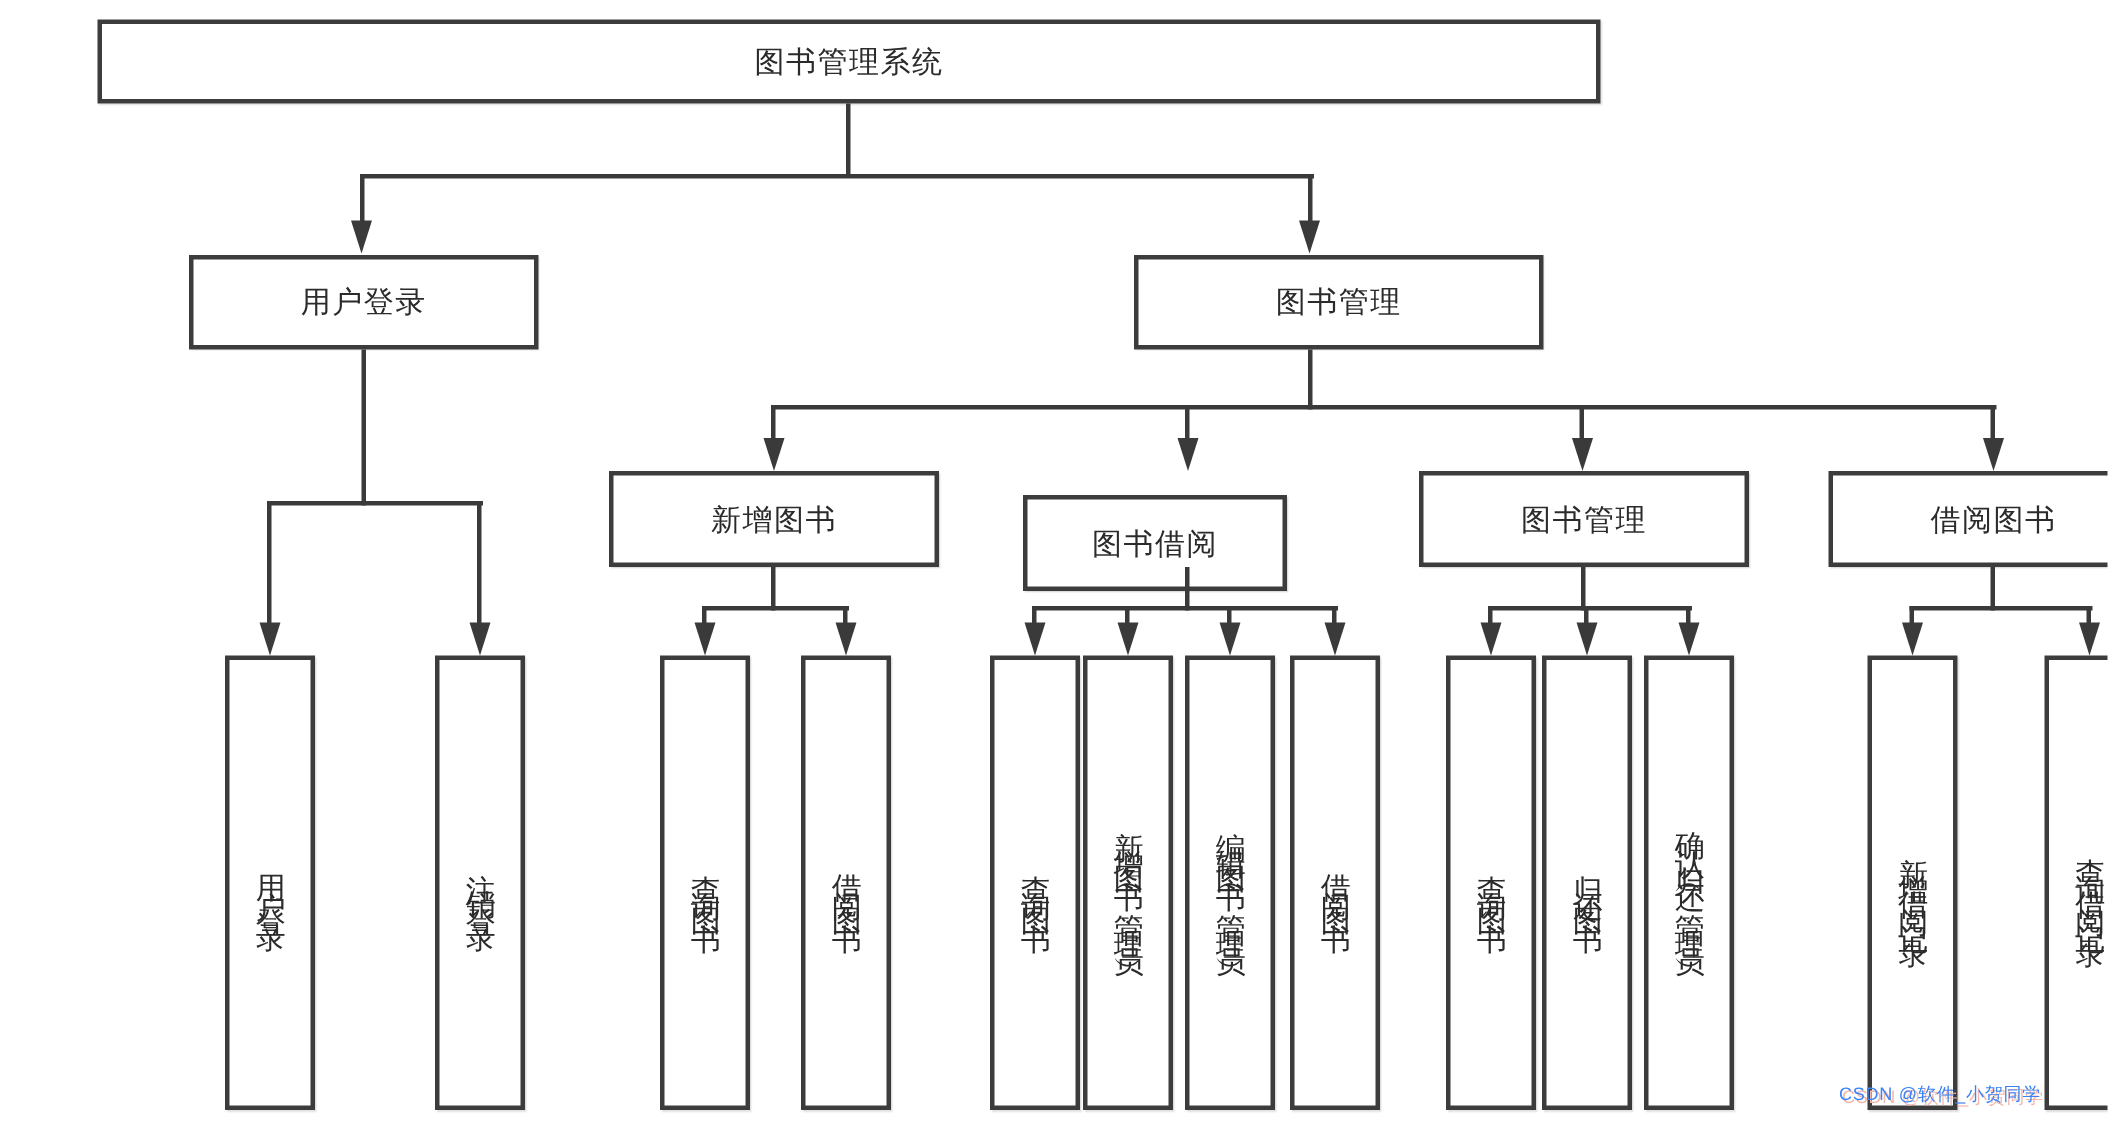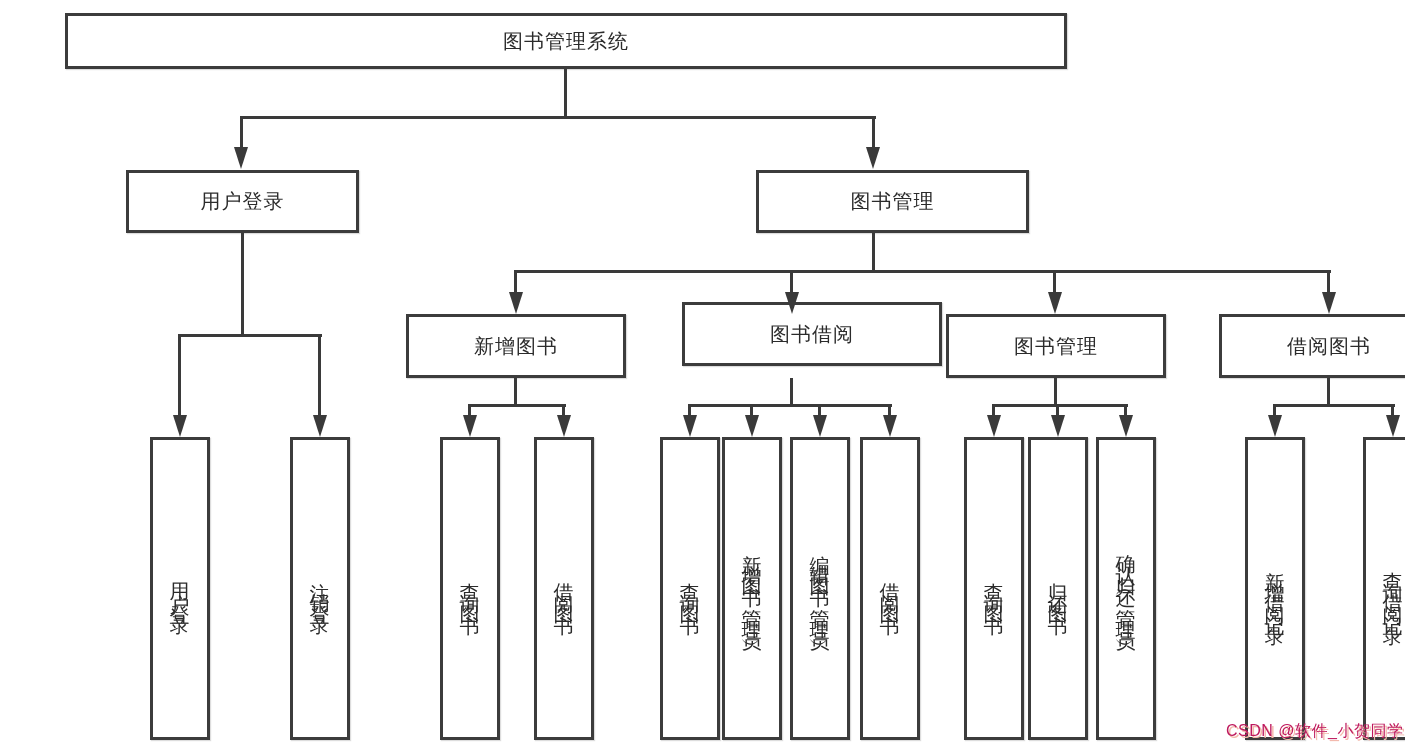--- a/index.html
+++ b/index.html
@@ -44,23 +44,23 @@
   .h{position:absolute;height:3px;background:var(--line);}
   .a{
     position:absolute;width:0;height:0;
     border-left:7px solid transparent;
     border-right:7px solid transparent;
     border-top:22px solid var(--line);
   }
   #watermark{
     position:absolute;
     left:1182px;top:721px;
-    font-size:16px;
+    font-size:12px;
     letter-spacing:.5px;
-    color:#be185d;
+    color:#3b82f6;
     text-shadow:2px 2px 0 #f3b7aa;
     white-space:nowrap;
   }
 </style>
 </head>
 <body>
 
 <div id="canvas">
 
   <div class="node" style="left:21px;top:13px;width:1002px;height:56px">
@@ -70,21 +70,21 @@
   <div class="node" style="left:82px;top:170px;width:233px;height:63px">
     <span class="lbl">用户登录</span>
   </div>
   <div class="node" style="left:712px;top:170px;width:273px;height:63px">
     <span class="lbl">图书管理</span>
   </div>
 
   <div class="node" style="left:362px;top:314px;width:220px;height:64px">
     <span class="lbl">新增图书</span>
   </div>
-  <div class="node" style="left:638px;top:302px;width:260px;height:64px">
+  <div class="node" style="left:638px;top:330px;width:176px;height:64px">
     <span class="lbl">图书借阅</span>
   </div>
   <div class="node" style="left:902px;top:314px;width:220px;height:64px">
     <span class="lbl">图书管理</span>
   </div>
   <div class="node" style="left:1175px;top:314px;width:220px;height:64px">
     <span class="lbl">借阅图书</span>
   </div>
 
   <div class="node leaf" style="left:106px;top:437px;width:60px;height:303px">

